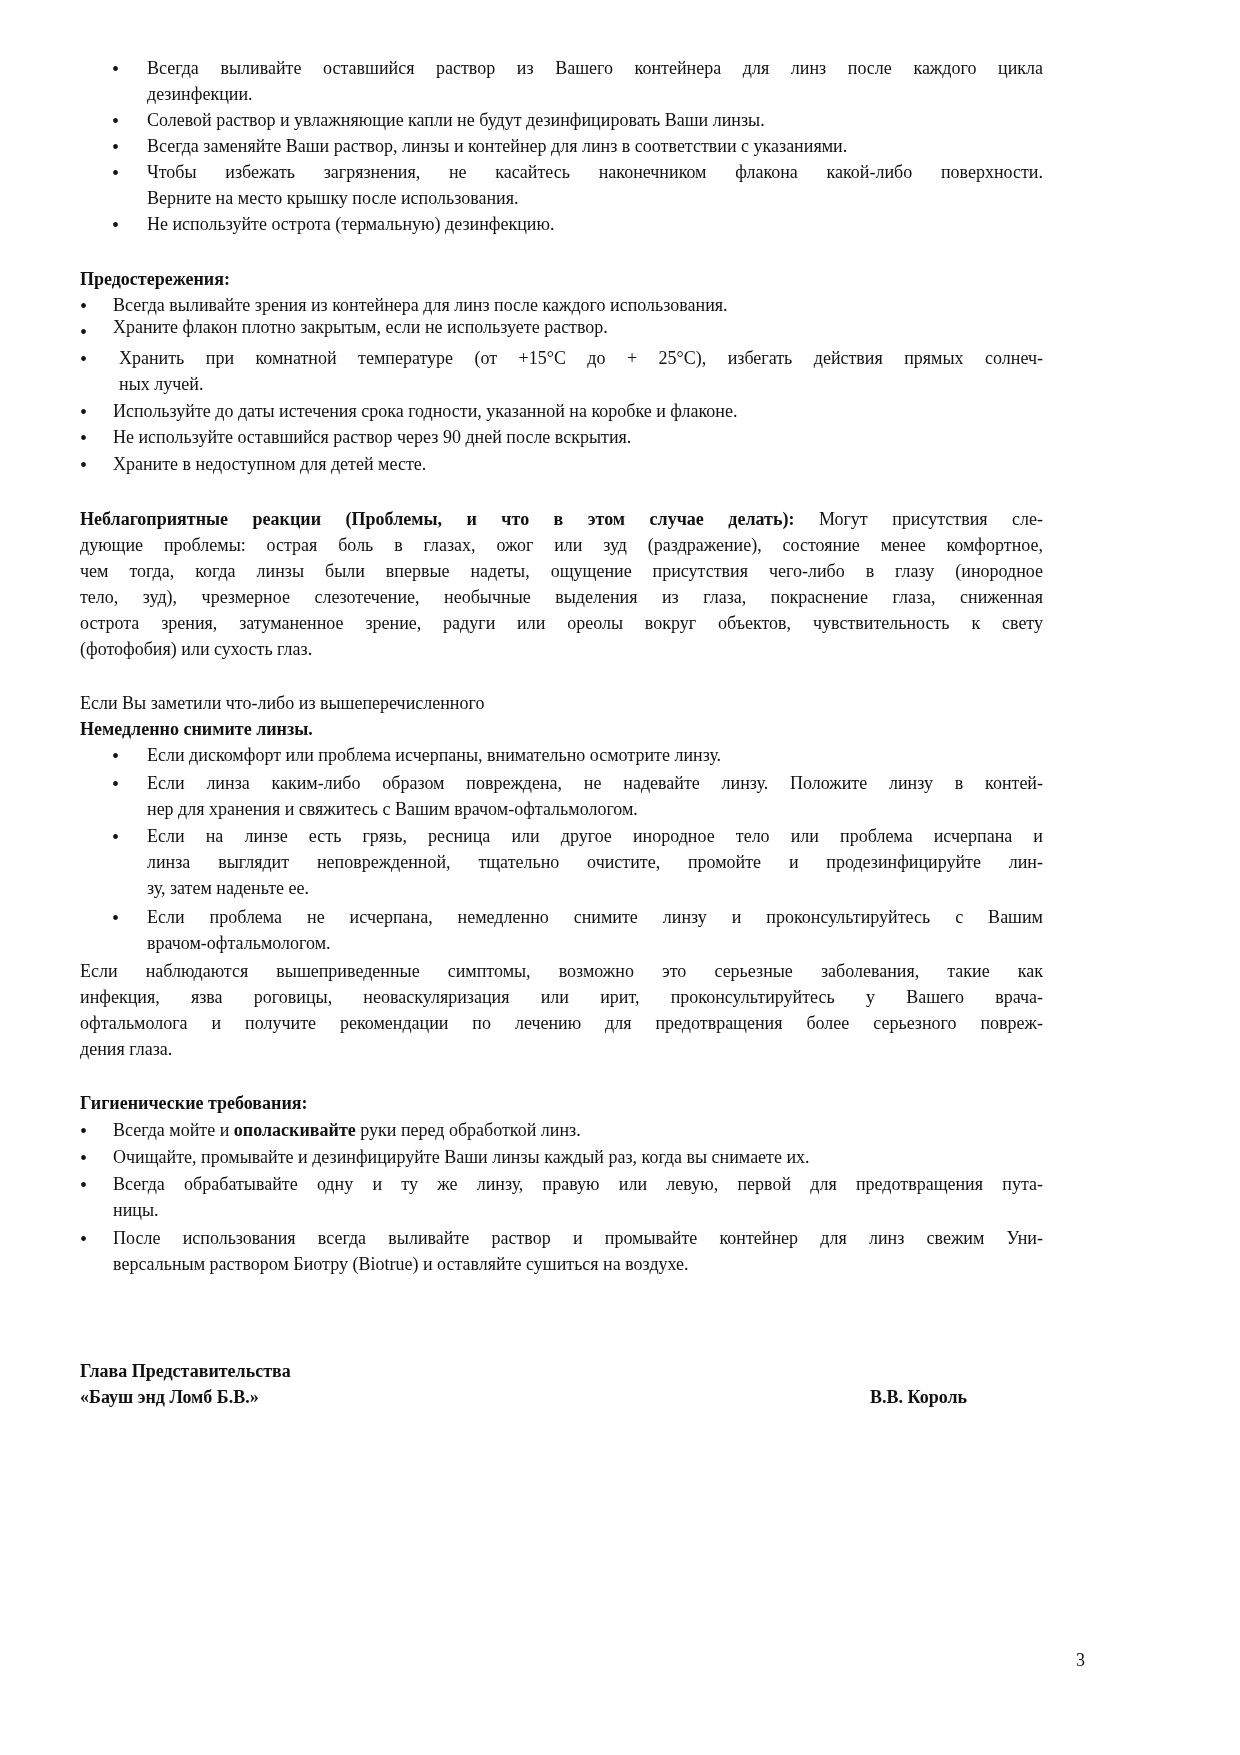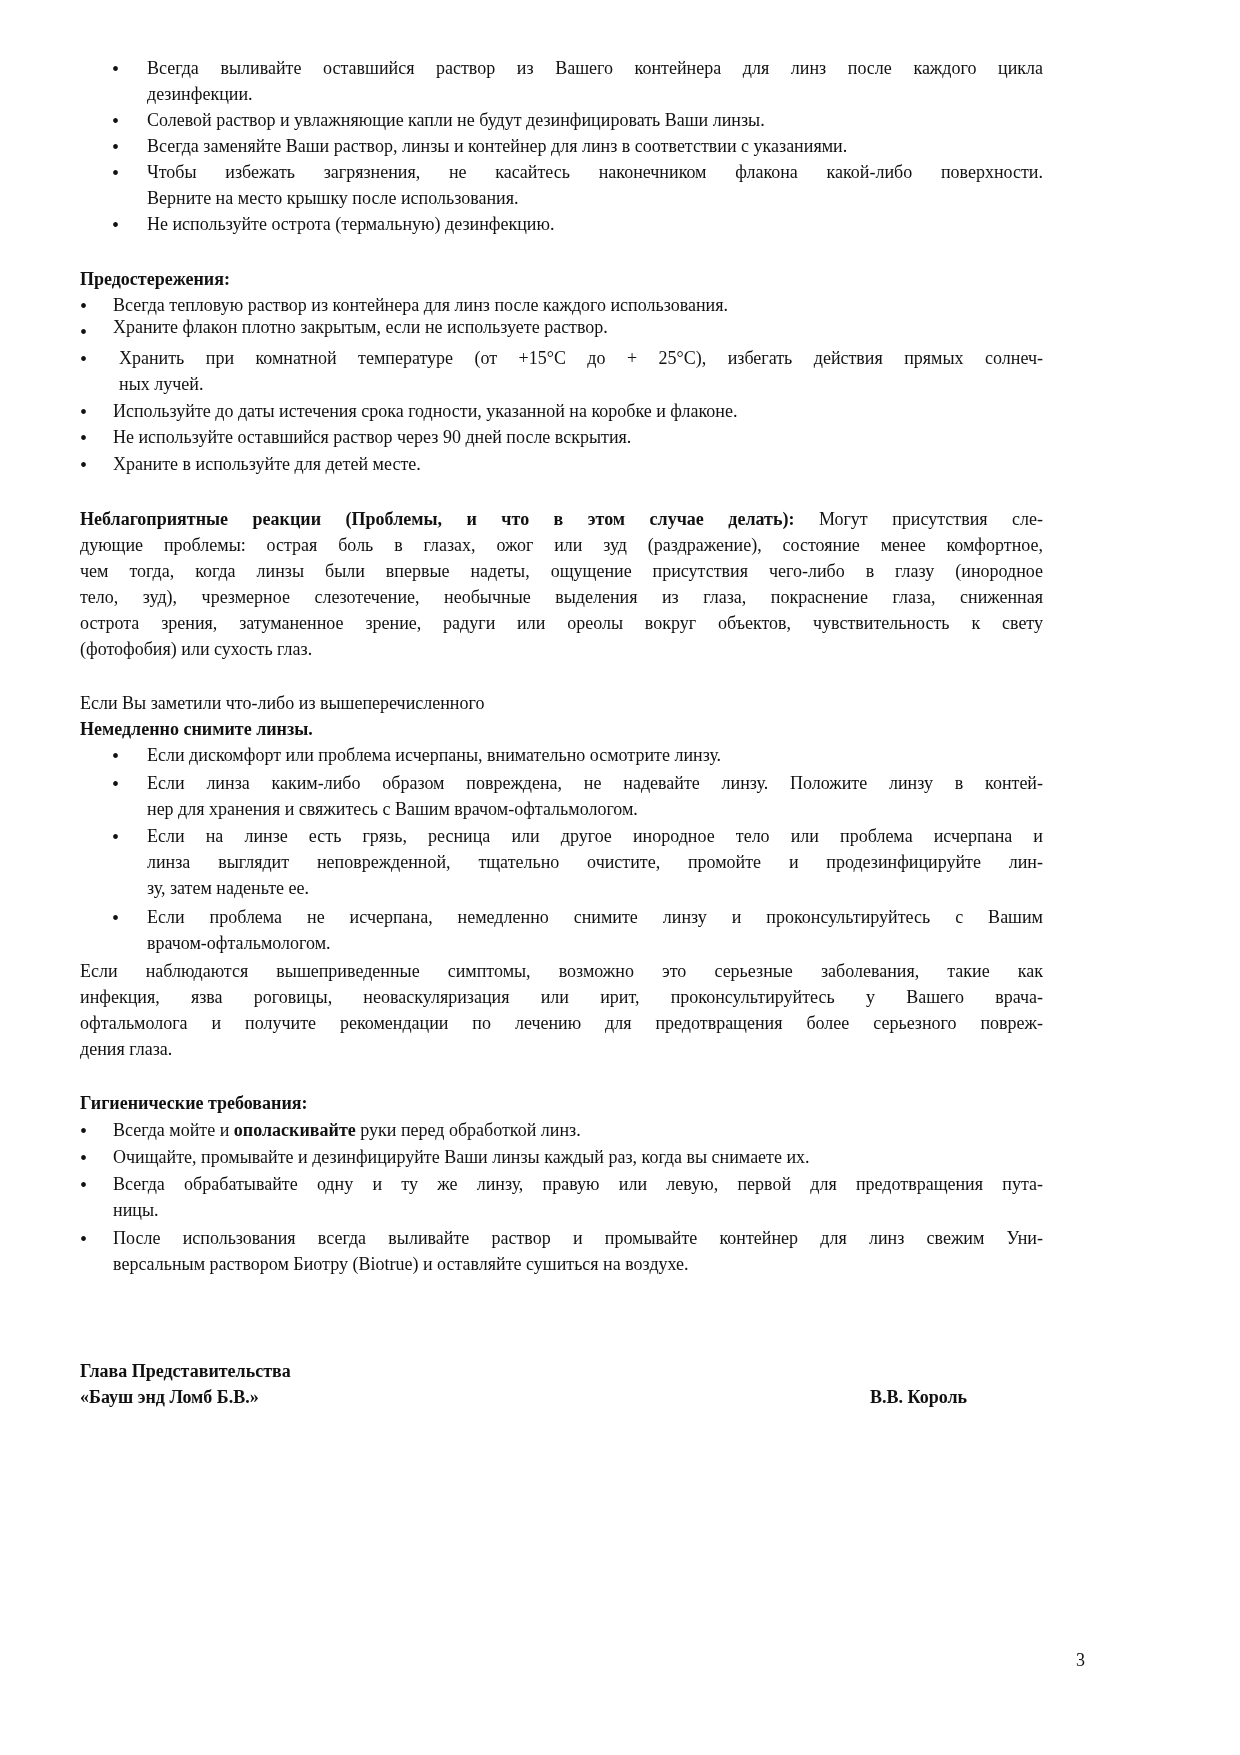--- a/index.html
+++ b/index.html
@@ -36,37 +36,37 @@
     <div class="line" style="left:147px;top:184px">Верните на место крышку после использования.</div>
 
     <span class="bullet" style="left:112px;top:211px">•</span>
     <div class="line" style="left:147px;top:210px">Не используйте острота (термальную) дезинфекцию.</div>
   </div>
 
   <div>
     <div class="line b" style="left:80px;top:265px">Предостережения:</div>
 
     <span class="bullet" style="left:80px;top:292px">•</span>
-    <div class="line" style="left:113px;top:291px">Всегда тепловую раствор из контейнера для линз после каждого использования.</div>
+    <div class="line" style="left:113px;top:291px">Всегда выливайте зрения из контейнера для линз после каждого использования.</div>
 
     <span class="bullet" style="left:80px;top:318px">•</span>
     <div class="line" style="left:113px;top:313px">Храните флакон плотно закрытым, если не используете раствор.</div>
 
     <span class="bullet" style="left:80px;top:345px">•</span>
     <div class="line j" style="left:119px;top:344px;width:924px">Хранить при комнатной температуре (от +15°С до + 25°С), избегать действия прямых солнеч-</div>
     <div class="line" style="left:119px;top:370px">ных лучей.</div>
 
     <span class="bullet" style="left:80px;top:398px">•</span>
     <div class="line" style="left:113px;top:397px">Используйте до даты истечения срока годности, указанной на коробке и флаконе.</div>
 
     <span class="bullet" style="left:80px;top:424px">•</span>
     <div class="line" style="left:113px;top:423px">Не используйте оставшийся раствор через 90 дней после вскрытия.</div>
 
     <span class="bullet" style="left:80px;top:451px">•</span>
-    <div class="line" style="left:113px;top:450px">Храните в используйте для детей месте.</div>
+    <div class="line" style="left:113px;top:450px">Храните в недоступном для детей месте.</div>
   </div>
 
   <div>
     <div class="line j" style="left:80px;top:505px;width:963px"><span class="b">Неблагоприятные реакции (Проблемы, и что в этом случае делать):</span> <span>Могут присутствия сле-</span></div>
     <div class="line j" style="left:80px;top:531px;width:963px">дующие проблемы: острая боль в глазах, ожог или зуд (раздражение), состояние менее комфортное,</div>
     <div class="line j" style="left:80px;top:557px;width:963px">чем тогда, когда линзы были впервые надеты, ощущение присутствия чего-либо в глазу (инородное</div>
     <div class="line j" style="left:80px;top:583px;width:963px">тело, зуд), чрезмерное слезотечение, необычные выделения из глаза, покраснение глаза, сниженная</div>
     <div class="line j" style="left:80px;top:609px;width:963px">острота зрения, затуманенное зрение, радуги или ореолы вокруг объектов, чувствительность к свету</div>
     <div class="line" style="left:80px;top:635px">(фотофобия) или сухость глаз.</div>
   </div>

